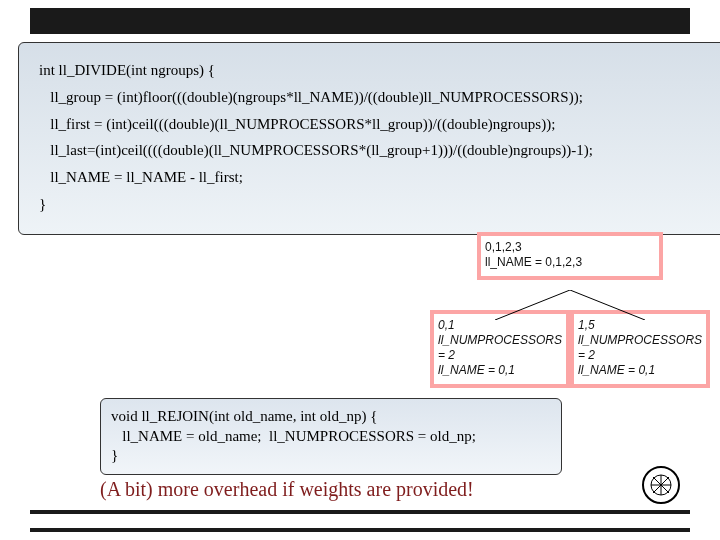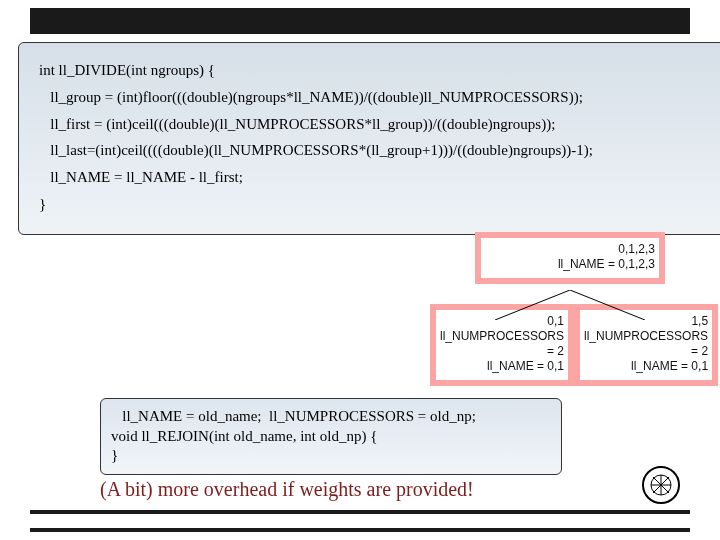--- a/index.html
+++ b/index.html
@@ -50,34 +50,35 @@
   .diagram {
     position: absolute;
     left: 430px;
     top: 232px;
     width: 280px;
     font-family: Arial, Helvetica, sans-serif;
     font-size: 12px;
     color: #111;
   }
   .dbox {
-    border: 6px solid #fca5a5;
+    border: 4px solid #fca5a5;
     background: #fff;
-    text-align: right;
+    text-align: left;
     padding: 4px 4px 6px 4px;
     line-height: 1.25;
   }
   .root-box {
     margin: 0 auto;
     width: 170px;
   }
   .children {
     display: flex;
     justify-content: space-between;
-    margin-top: 20px;
+    margin-top: 30px;
+    font-style: italic;
   }
   .child-box {
     width: 130px;
   }
   .conn-svg {
     position: absolute;
     left: 0;
     top: 58px;
     width: 280px;
     height: 30px;
@@ -148,22 +149,22 @@
     </div>
     <div class="dbox child-box">
       <div>1,5</div>
       <div>ll_NUMPROCESSORS = 2</div>
       <div>ll_NAME = 0,1</div>
     </div>
   </div>
 </div>
 
 <div class="rejoin-panel">
+  <p>void ll_REJOIN(int old_name, int old_np) {</p>
   <p>&nbsp;&nbsp;&nbsp;ll_NAME = old_name;&nbsp;&nbsp;ll_NUMPROCESSORS = old_np;</p>
-  <p>void ll_REJOIN(int old_name, int old_np) {</p>
   <p>}</p>
 </div>
 
 <div class="caption">(A bit) more overhead if weights are provided!</div>
 
 <div class="logo">
   <svg width="22" height="22" viewBox="0 0 22 22">
     <g stroke="#000" stroke-width="1" fill="none">
       <circle cx="11" cy="11" r="10"></circle>
       <line x1="1" y1="11" x2="21" y2="11"></line>

